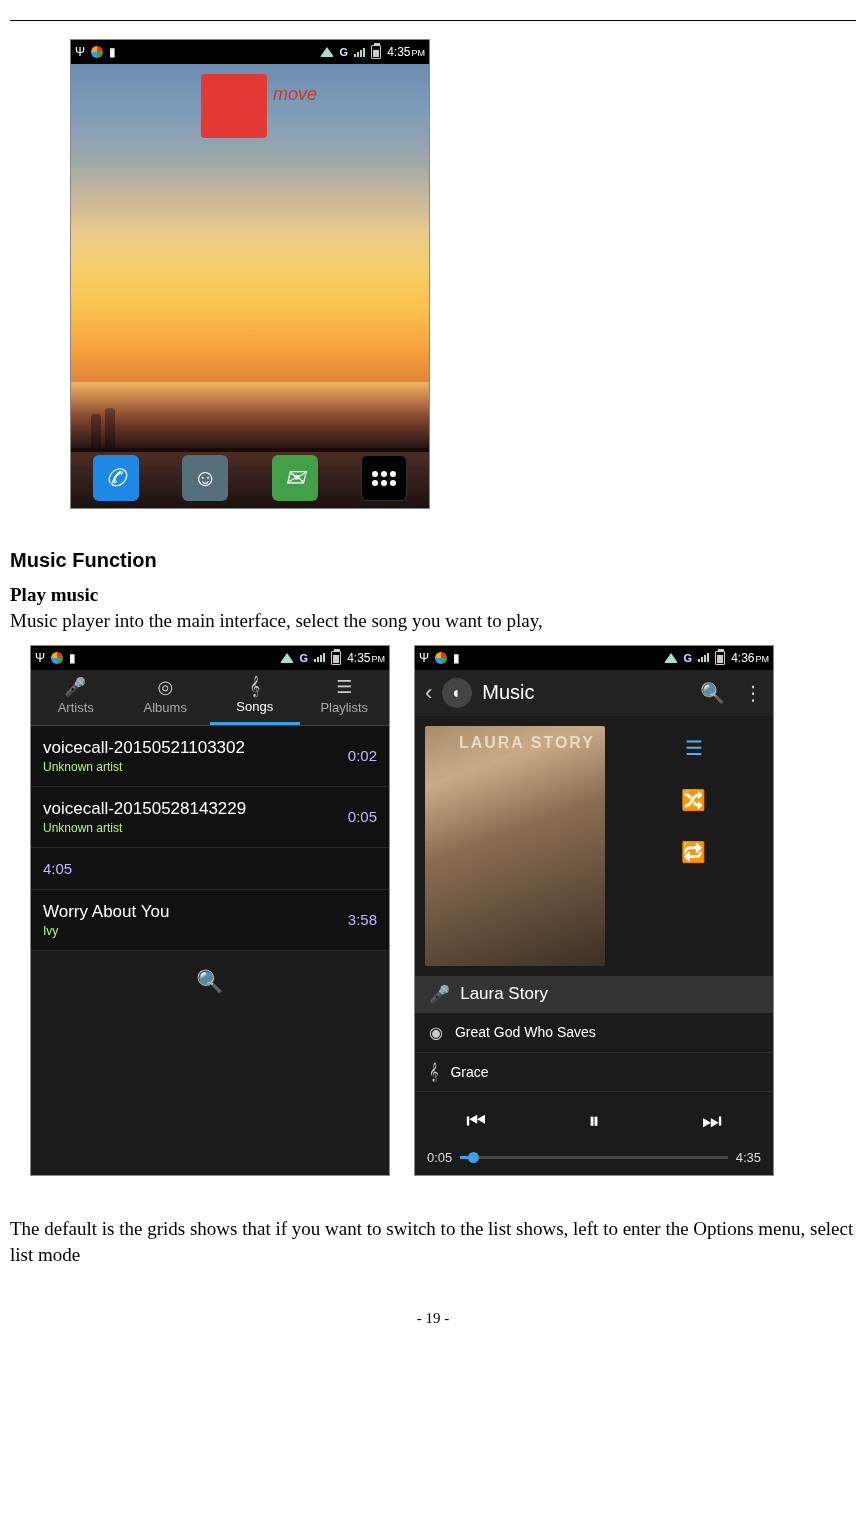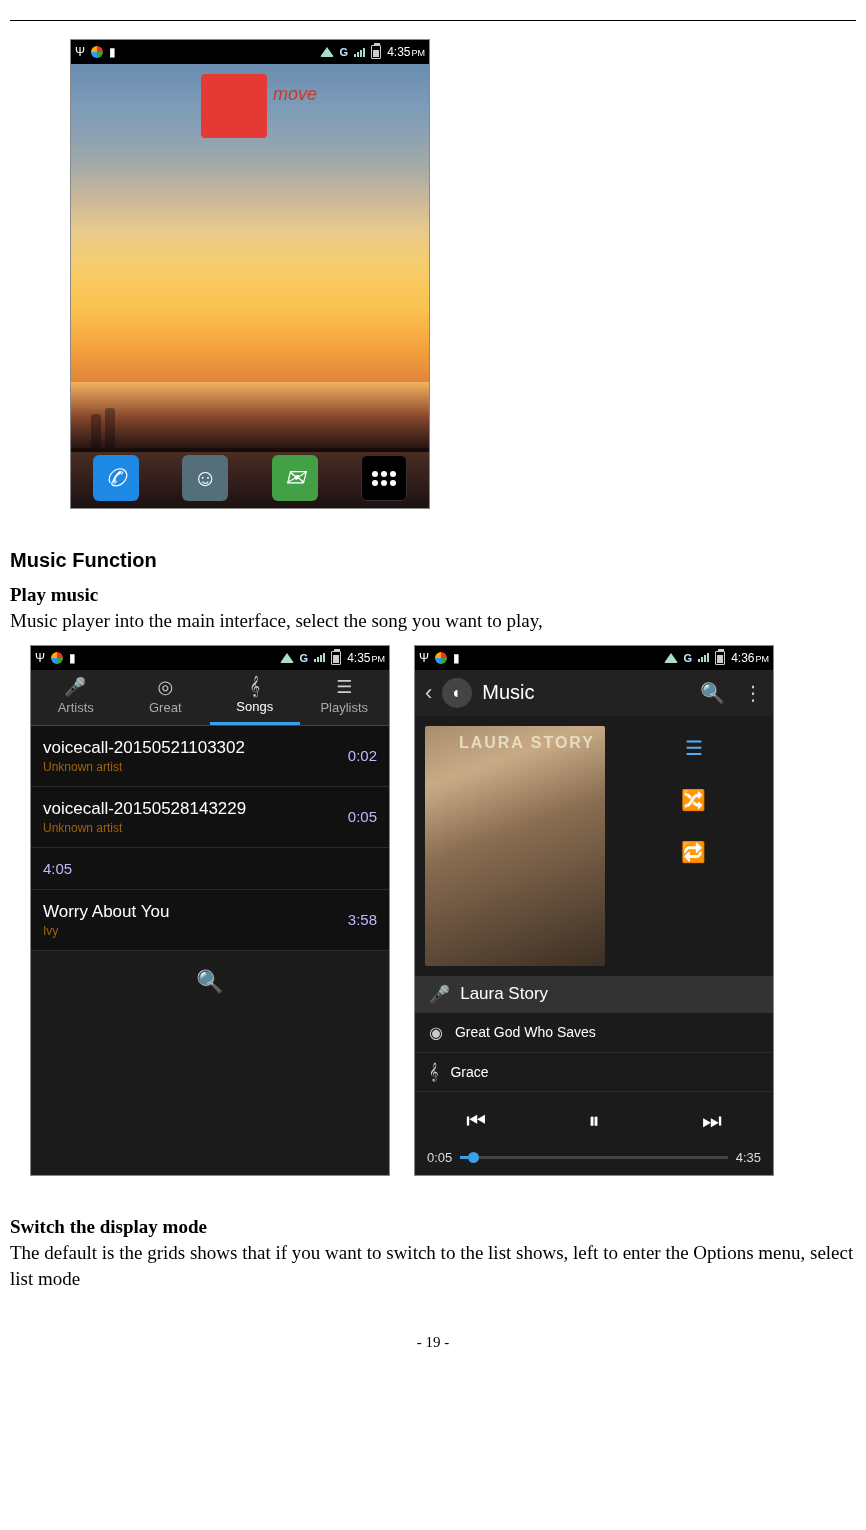--- a/index.html
+++ b/index.html
@@ -91,21 +91,21 @@
 
   
   .tabs { display:flex; background:#222; border-bottom:1px solid #444; }
   .tab { flex:1; text-align:center; padding:6px 0 8px; font-size:13px; color:#aaa; }
   .tab.active { color:#fff; border-bottom:3px solid #39a0ed; }
   .tab .tab-ico { display:block; font-size:18px; margin-bottom:2px; color:#ccc;}
   .songlist { background:#111; }
   .song { display:flex; align-items:center; justify-content:space-between; padding:12px 12px; border-bottom:1px solid #2a2a2a;}
   .song .meta { display:flex; flex-direction:column; }
   .song .title { font-size:17px; color:#fff; }
-  .song .artist { font-size:12px; color:#a16207; margin-top:2px;}
+  .song .artist { font-size:12px; color:#bef264; margin-top:2px;}
   .song .dur { font-size:15px; color:#c4b5fd; }
   .bottombar { display:flex; justify-content:center; padding:18px 0; background:#1b1b1b;}
   .bottombar .search-ico { font-size:22px; color:#888; }
 
   
   .np-header { display:flex; align-items:center; justify-content:space-between; background:#222; padding:8px 10px; }
   .np-header .np-left { display:flex; align-items:center; gap:10px; }
   .np-title { font-size:20px; }
   .np-circle { width:30px; height:30px; border-radius:50%; background:#444; display:flex; align-items:center; justify-content:center; font-size:16px;}
   .np-right { display:flex; gap:18px; font-size:20px; color:#ccc;}
@@ -204,21 +204,21 @@
             <span></span>
             <span></span>
             <span></span>
           </span>
         <span class="battery"></span>
         <span class="sb-time"><span>4:35</span><span class="sb-ampm">PM</span></span>
       </div>
     </div>
     <div class="tabs">
       <div class="tab"><span class="tab-ico">🎤</span><span>Artists</span></div>
-      <div class="tab"><span class="tab-ico">◎</span><span>Great</span></div>
+      <div class="tab"><span class="tab-ico">◎</span><span>Albums</span></div>
       <div class="tab active"><span class="tab-ico">𝄞</span><span>Songs</span></div>
       <div class="tab"><span class="tab-ico">☰</span><span>Playlists</span></div>
     </div>
     <div class="songlist">
       <div class="song">
         <div class="meta">
             <span class="title">voicecall-20150521103302</span>
             <span class="artist">Unknown artist</span>
           </div>
         <span class="dur">0:02</span>
@@ -311,17 +311,16 @@
       <div class="bar">
           <div class="fill"></div>
           <div class="thumb"></div>
         </div>
       <span>4:35</span>
     </div>
   </div>
 </div>
 
 <div class="section">
-  <h3 class="sub">Switch the display mode</h3>
   <p class="body">The default is the grids shows that if you want to switch to the list shows, left to enter the Options menu, select list mode</p>
 </div>
 
 <div class="page-num">- 19 -</div>
 
 </body></html>

